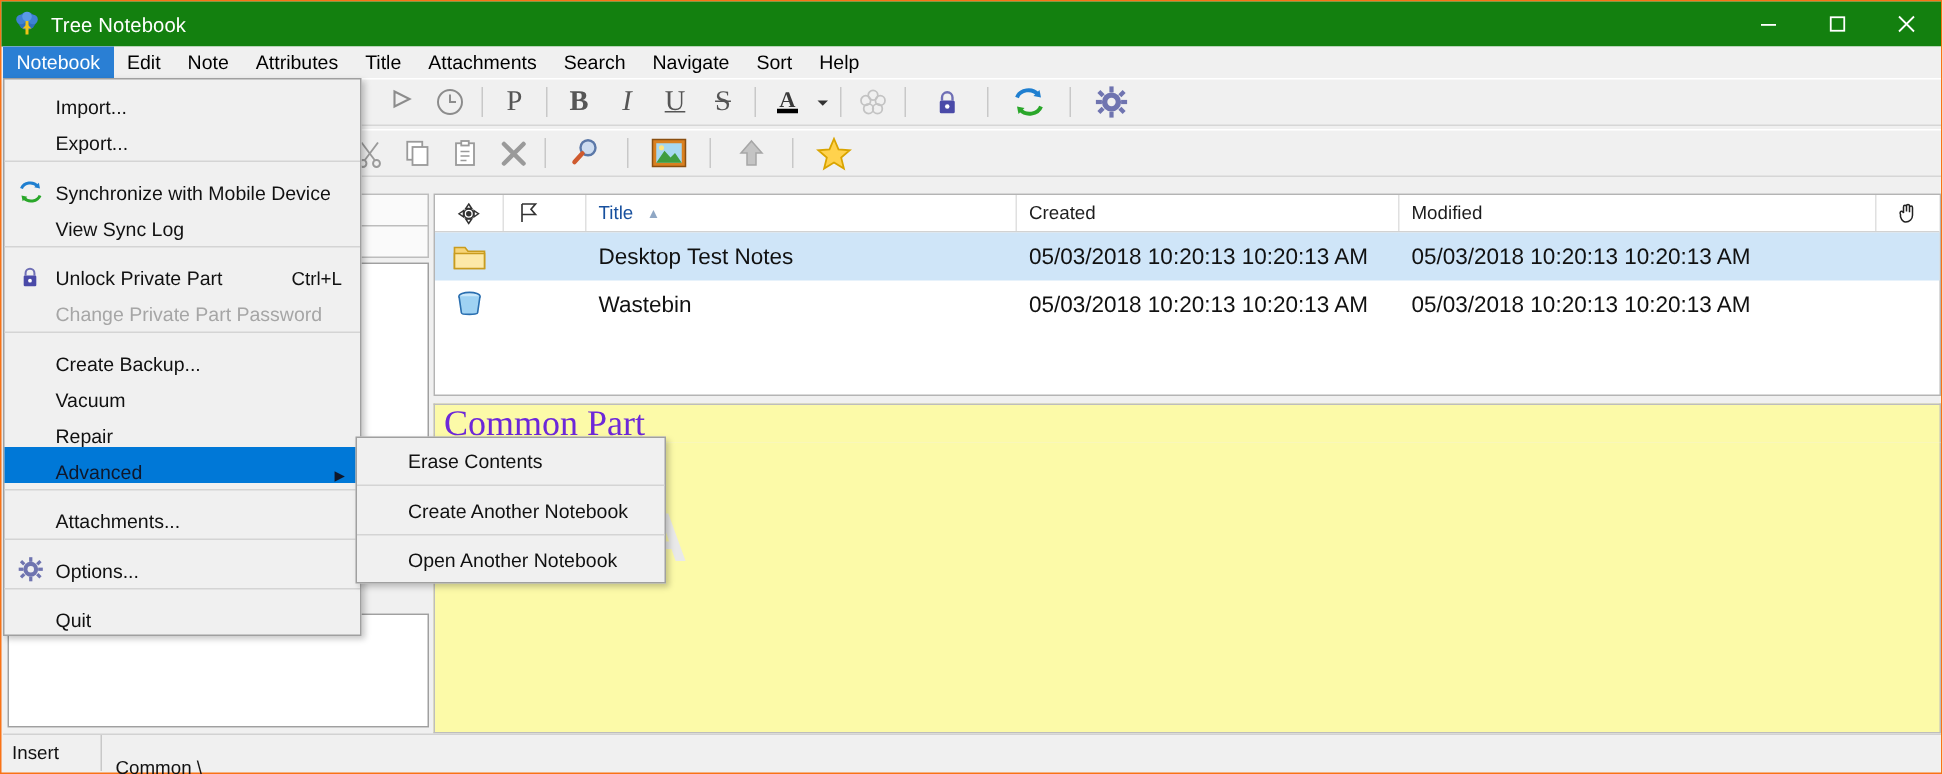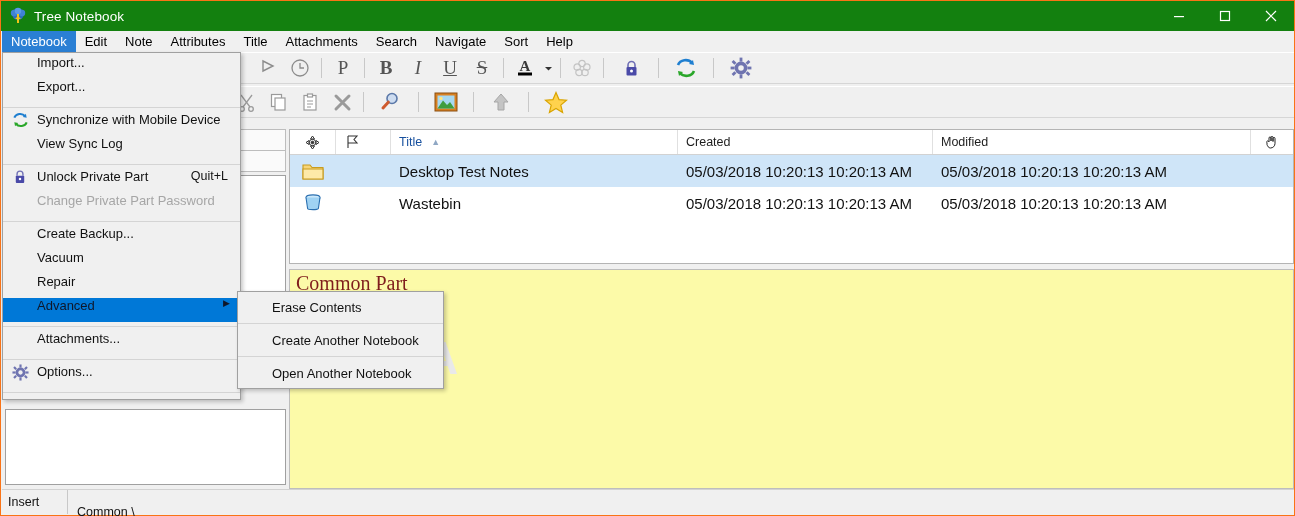--- a/index.html
+++ b/index.html
@@ -122,21 +122,21 @@
   .cell.c-created { width: 255px; }
   .cell.c-modified { width: 318px; }
 
   
   .edlabelwrap {
     position: absolute; left: 0; top: 140px; width: 1005px; height: 26px;
     background: #fcfaa8; border: 1px solid #bdbdbd; border-bottom: none;
     display: flex; align-items: center;
   }
   .edlabel {
-    font-family: "Liberation Serif", serif; font-size: 20px; color: #7f1d1d;
+    font-family: "Liberation Serif", serif; font-size: 24px; color: #6d28d9;
     padding-left: 6px; line-height: 1;
   }
   .edbody {
     position: absolute; left: 0; top: 166px; width: 1005px; height: 194px;
     background: #fcfaa8; border: 1px solid #bdbdbd; border-top: none;
   }
 
   
   .statusbar {
     position: absolute; left: 1px; bottom: 1px; width: 1292px; height: 25px;
@@ -149,21 +149,21 @@
 
   
   .dropdown {
     position: absolute; left: 1px; top: 51px; width: 239px;
     background: #f0f0f0; border: 1px solid #a0a0a0;
     box-shadow: 2px 2px 4px rgba(0,0,0,.22);
     padding: 2px 0 2px 0;
     z-index: 40;
   }
   .dd-item {
-    height: 24px; display: flex; align-items: flex-start;
+    height: 24px; display: flex; align-items: flex-end;
     font-size: 13px; color: #111; position: relative;
   }
   .dd-item .dd-ico {
     width: 34px; display: flex; align-items: center; justify-content: center;
     flex: none;
   }
   .dd-item .dd-lbl { flex: 1; white-space: nowrap; }
   .dd-item .dd-acc { padding-right: 12px; color: #111; font-size: 12.5px; }
   .dd-item .dd-arrow { padding-right: 10px; font-size: 9px; }
   .dd-item.disabled .dd-lbl { color: #a6a6a6; }
@@ -501,21 +501,21 @@
     <div class="dd-sep"></div>
     <div class="dd-item">
       <span class="dd-ico">
         <svg width="16" height="16" viewBox="0 0 19 19">
           <path d="M6 8 V6 a3.5 3.5 0 0 1 7 0 V8" fill="none" stroke="#6f6fb5" stroke-width="1.6"></path>
           <rect x="4.5" y="8" width="10" height="8.5" rx="1" fill="#4a4aa8"></rect>
           <circle cx="9.5" cy="12" r="1.5" fill="#fff"></circle>
         </svg>
       </span>
       <span class="dd-lbl">Unlock Private Part</span>
-      <span class="dd-acc">Quit+L</span>
+      <span class="dd-acc">Ctrl+L</span>
     </div>
     <div class="dd-item disabled">
       <span class="dd-ico"></span>
       <span class="dd-lbl">Change Private Part Password</span>
     </div>
     <div class="dd-sep"></div>
     <div class="dd-item">
       <span class="dd-ico"></span>
       <span class="dd-lbl">Create Backup...</span>
     </div>
@@ -551,20 +551,24 @@
             <rect x="16.6" y="14.6" width="2.8" height="4" transform="rotate(-45 18 16.6)"></rect>
             <rect x="16.6" y="3.4" width="2.8" height="4" transform="rotate(45 18 5.4)"></rect>
             <rect x="2.6" y="14.6" width="2.8" height="4" transform="rotate(45 4 16.6)"></rect>
           </g>
           <circle cx="11" cy="11" r="2.8" fill="#f0f0f0"></circle>
         </svg>
       </span>
       <span class="dd-lbl">Options...</span>
     </div>
     <div class="dd-sep"></div>
+    <div class="dd-item">
+      <span class="dd-ico"></span>
+      <span class="dd-lbl">Quit</span>
+    </div>
   </div>
 
   <div class="submenu">
     <div class="sm-item">Erase Contents</div>
     <div class="sm-sep"></div>
     <div class="sm-item">Create Another Notebook</div>
     <div class="sm-sep"></div>
     <div class="sm-item">Open Another Notebook</div>
   </div>
 

